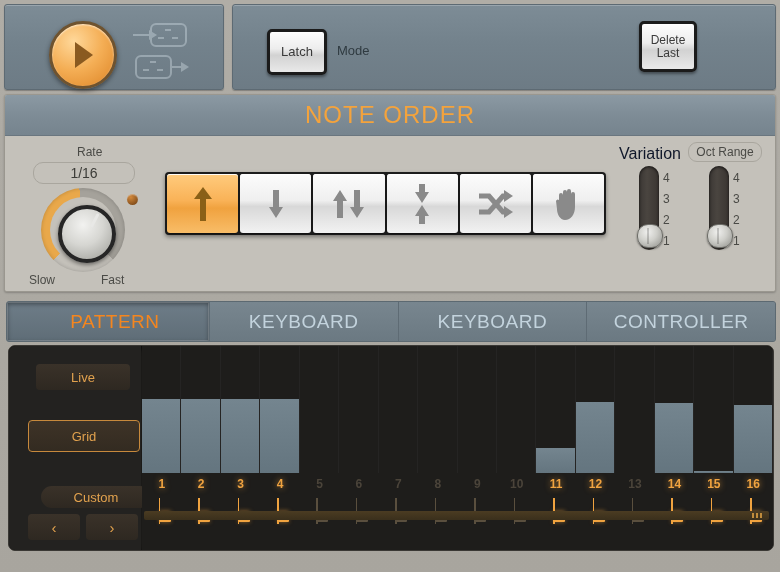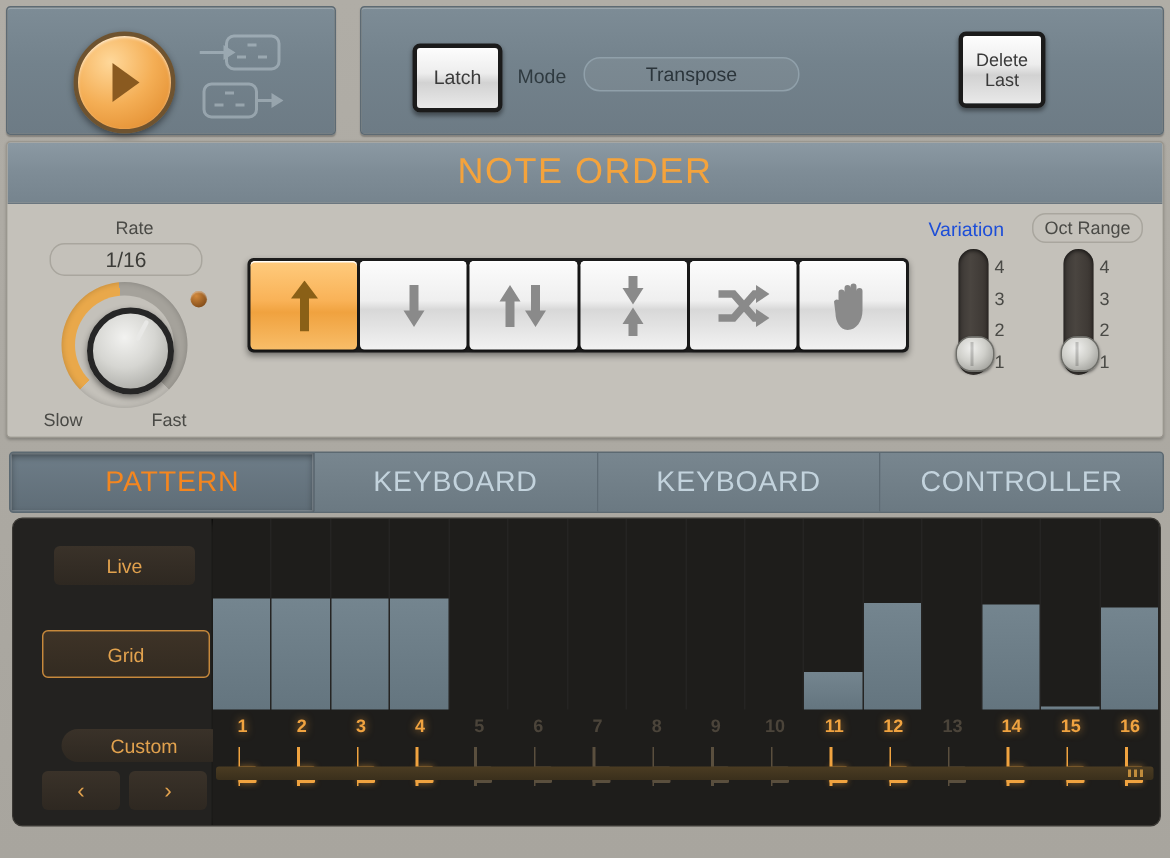--- a/index.html
+++ b/index.html
@@ -3,21 +3,21 @@
 <meta charset="utf-8">
 <style>
   html,body{margin:0;padding:0;background:#b8b5ae;}
   body{width:780px;height:572px;overflow:hidden;
        font-family:"Liberation Sans","DejaVu Sans",sans-serif;
        -webkit-font-smoothing:antialiased;}
   .app{position:relative;width:780px;height:572px;
        background:linear-gradient(#b0ada6,#a8a59e);}
 
   
-  .topbar{position:absolute;left:4px;top:4px;width:772px;height:86px;display:flex;gap:16px;}
+  .topbar{position:absolute;left:4px;top:4px;width:772px;height:86px;display:flex;gap:8px;}
   .panel-sunk{
     background:linear-gradient(180deg,#7d8c96 0%,#73828c 45%,#6d7b85 100%);
     border:1px solid #5d6a73;border-radius:3px;
     box-shadow:inset 0 1px 0 rgba(255,255,255,.22), 0 1px 1px rgba(0,0,0,.25);
   }
   .tp-left{width:218px;height:84px;position:relative;}
   .tp-right{flex:1;height:84px;position:relative;}
 
   
   .playbtn{position:absolute;left:44px;top:16px;width:62px;height:62px;border-radius:50%;
@@ -84,21 +84,21 @@
   .orderbank{position:absolute;left:160px;top:36px;width:437px;height:59px;
     background:#1d1d1d;border-radius:4px;padding:2px;display:flex;gap:2px;
     box-shadow:0 2px 4px rgba(0,0,0,.4);}
   .obtn{flex:1;border-radius:3px;display:flex;align-items:center;justify-content:center;
     background:linear-gradient(180deg,#fcfcfc 0%,#efefef 45%,#d8d8d8 55%,#f2f2f2 100%);
     box-shadow:inset 0 1px 0 rgba(255,255,255,.95), 0 1px 2px rgba(0,0,0,.5);cursor:pointer;}
   .obtn.on{background:linear-gradient(180deg,#ffcb7d 0%,#f9b257 45%,#f0a23f 58%,#f8bd68 100%);}
   .obtn svg{display:block;}
 
   
-  .sl-lbl{position:absolute;font-size:13px;color:#1d4ed8;}
+  .sl-lbl{position:absolute;font-size:16px;color:#0f172a;}
   .sl-pill{position:absolute;border:1px solid #a9a69e;border-radius:9px;
      height:18px;display:flex;align-items:center;justify-content:center;font-size:12px;color:#4a4a46;cursor:pointer;}
   .slider{position:absolute;width:20px;height:84px;border-radius:10px;
     background:linear-gradient(90deg,#3b3734 0%,#4a4540 40%,#3a3531 100%);
     box-shadow:inset 0 1px 3px rgba(0,0,0,.7);}
   .sl-handle{position:absolute;left:-2px;bottom:2px;width:24px;height:22px;border-radius:11px;
     background:radial-gradient(circle at 40% 32%,#f0f0ee 0%,#cfcfca 45%,#a6a6a1 80%,#8c8c87 100%);
     border:1px solid #6e6e69;box-shadow:0 1px 2px rgba(0,0,0,.5);cursor:pointer;}
   .sl-handle::after{content:"";position:absolute;left:9px;top:3px;width:2px;height:16px;
     background:rgba(0,0,0,.18);}
@@ -182,21 +182,20 @@
           <rect x="17" y="8" width="6" height="2" fill="#cfdbe2"></rect>
           <rect x="10" y="16" width="6" height="2" fill="#cfdbe2"></rect>
           <rect x="24" y="16" width="6" height="2" fill="#cfdbe2"></rect>
         </svg>
       </span>
     </div>
 
     <div class="panel-sunk tp-right">
       <div class="hwbtn latch">Latch</div>
       <div class="modelbl">Mode</div>
-      <div class="modefield">Transpose</div>
       <div class="hwbtn delbtn">
         <div>
           <div>Delete</div>
           <div>Last</div>
         </div>
       </div>
     </div>
   </div>
 
   <div class="noteorder">

